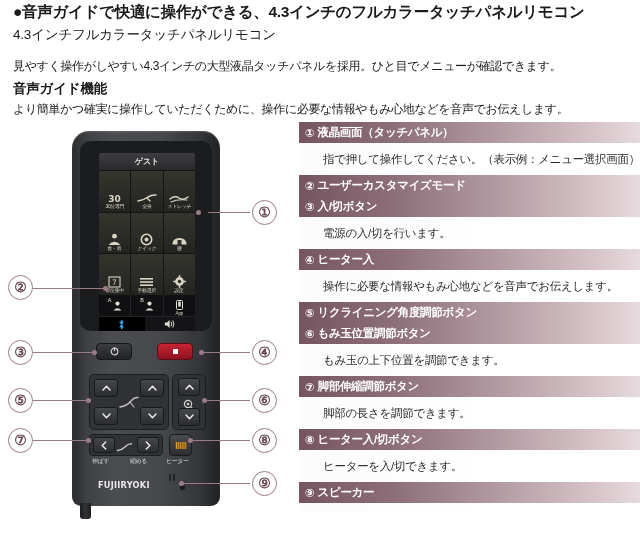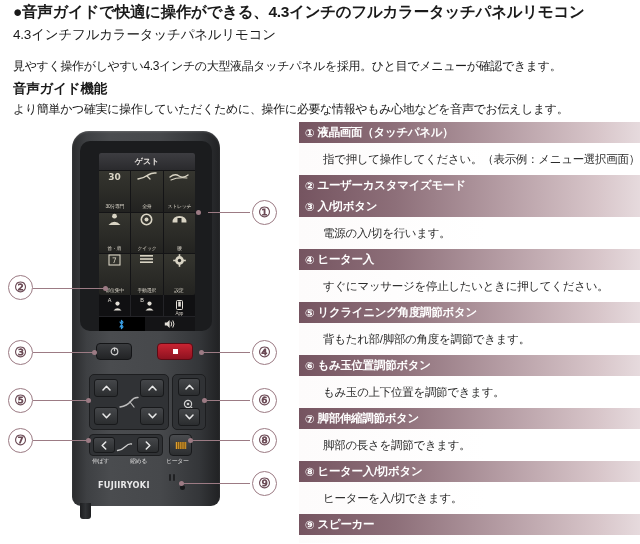--- a/index.html
+++ b/index.html
@@ -177,21 +177,21 @@
     flex-direction: column;
     align-items: center;
     justify-content: flex-end;
     padding-bottom: 2px;
     box-sizing: border-box;
     position: relative;
   }
   .lcd-ic {
     flex: 1;
     display: flex;
-    align-items: flex-start;
+    align-items: flex-end;
     justify-content: center;
     width: 100%;
     color: #d9d4c4;
   }
   .lcd-label {
     font-size: 5.2px;
     color: #ddd8cc;
     letter-spacing: -0.35px;
     line-height: 1;
     white-space: nowrap;
@@ -683,26 +683,25 @@
     </div>
     <div class="legend-head">
       <span class="num">③</span>
       <span>入/切ボタン</span>
     </div>
     <div class="legend-desc">電源の入/切を行います。</div>
     <div class="legend-head">
       <span class="num">④</span>
       <span>ヒーター入</span>
     </div>
-    <div class="legend-desc">すぐにマッサージを停止したいときに押してください。</div>
+    <div class="legend-desc">操作に必要な情報やもみ心地などを音声でお伝えします。</div>
     <div class="legend-head">
       <span class="num">⑤</span>
       <span>リクライニング角度調節ボタン</span>
     </div>
-    <div class="legend-desc">背もたれ部/脚部の角度を調節できます。</div>
     <div class="legend-head">
       <span class="num">⑥</span>
       <span>もみ玉位置調節ボタン</span>
     </div>
     <div class="legend-desc">もみ玉の上下位置を調節できます。</div>
     <div class="legend-head">
       <span class="num">⑦</span>
       <span>脚部伸縮調節ボタン</span>
     </div>
     <div class="legend-desc">脚部の長さを調節できます。</div>

